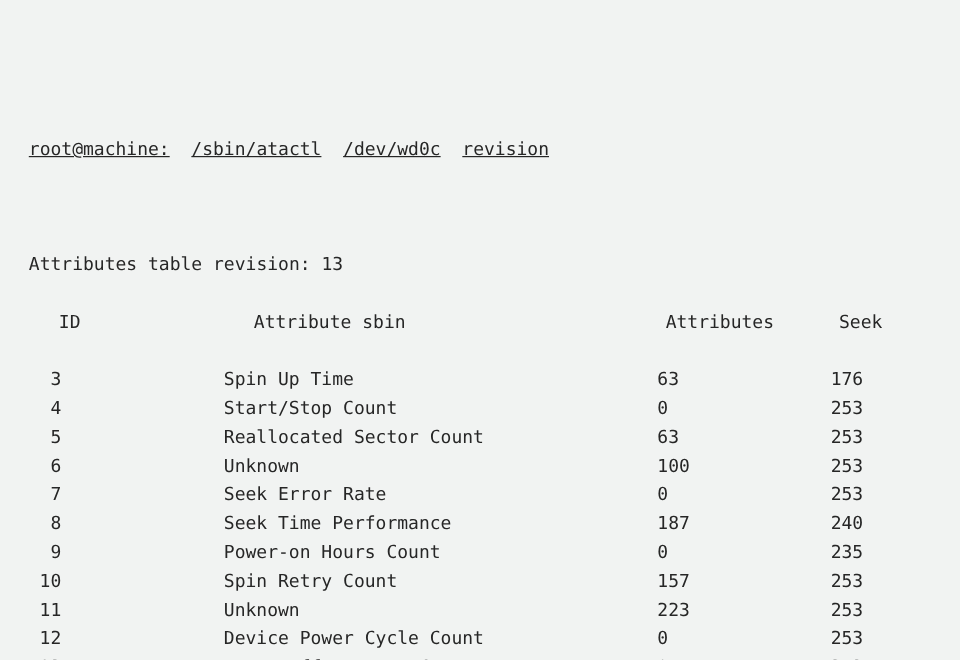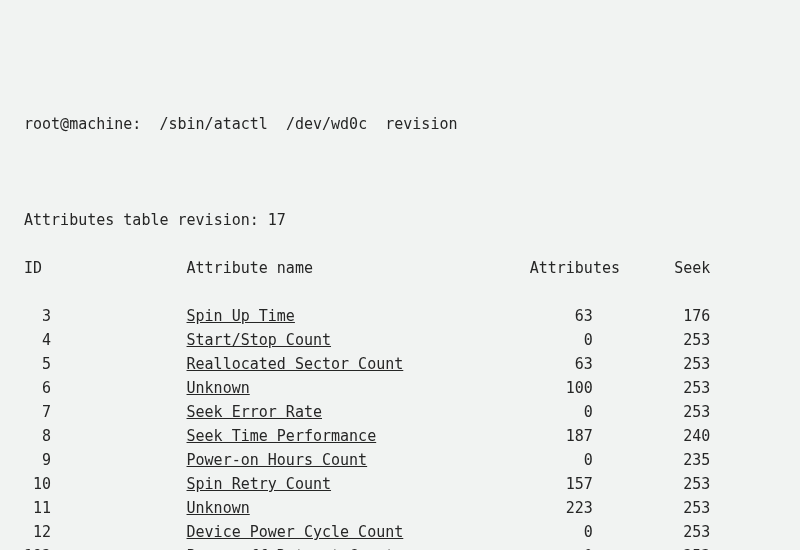--- a/index.html
+++ b/index.html
@@ -8,40 +8,40 @@
       background: #f1f3f2;
       font-family: "DejaVu Sans Mono", "Liberation Mono", Consolas, monospace;
       font-size: 15px;
       line-height: 24px;
       color: #262626;
       white-space: pre;
     }
     .row {
       display: block;
     }
-    .cmd-part { display: inline; }
+    .cmd-part { display: inline; text-decoration: underline; }
     .id-col { display: inline-block; width: 3ch; text-align: right; }
     .gap1 { display: inline-block; width: 15ch; }
-    .name-col { display: inline-block; width: 40ch; text-decoration: underline; }
-    .thr-col { display: inline-block; width: 5ch; text-align: right; }
+    .name-col { display: inline-block; width: 40ch; }
+    .thr-col { display: inline-block; width: 5ch; }
     .gap2 { display: inline-block; width: 10ch; }
-    .val-col { display: inline-block; width: 5ch; text-align: left; }
-    .hdr-id { display: inline-block; width: 3ch; }
+    .val-col { display: inline-block; width: 5ch; text-align: center; }
+    .hdr-id { display: inline-block; width: 3ch; margin-left: 25px; }
     .hdr-gap1 { display: inline-block; width: 15ch; }
     .hdr-name { display: inline-block; width: 38ch; }
     .hdr-thr { display: inline-block; width: 9ch; }
     .hdr-gap2 { display: inline-block; width: 7ch; }
     .hdr-val { display: inline-block; width: 5ch; }
     #rows { display: block; }
   </style>
 </head>
 <body>
 
 
 
 <span class="row"><span class="cmd-part">root@machine:</span>  <span class="cmd-part">/sbin/atactl</span>  <span class="cmd-part">/dev/wd0c</span>  <span class="cmd-part">revision</span></span>
 <span class="row"> </span>
-<span class="row">Attributes table revision: 17</span>
-<span class="row"><span class="hdr-id">ID</span><span class="hdr-gap1"></span><span class="hdr-name">Attribute name</span><span class="hdr-thr">Attributes</span><span class="hdr-gap2"></span><span class="hdr-val">Seek</span></span>
+<span class="row">Attributes table revision: 13</span>
+<span class="row"><span class="hdr-id">ID</span><span class="hdr-gap1"></span><span class="hdr-name">Attribute sbin</span><span class="hdr-thr">Attributes</span><span class="hdr-gap2"></span><span class="hdr-val">Seek</span></span>
 <span id="rows"><span class="row"><span class="id-col">3</span><span class="gap1"></span><span class="name-col">Spin Up Time</span><span class="thr-col">63</span><span class="gap2"></span><span class="val-col">176</span></span><span class="row"><span class="id-col">4</span><span class="gap1"></span><span class="name-col">Start/Stop Count</span><span class="thr-col">0</span><span class="gap2"></span><span class="val-col">253</span></span><span class="row"><span class="id-col">5</span><span class="gap1"></span><span class="name-col">Reallocated Sector Count</span><span class="thr-col">63</span><span class="gap2"></span><span class="val-col">253</span></span><span class="row"><span class="id-col">6</span><span class="gap1"></span><span class="name-col">Unknown</span><span class="thr-col">100</span><span class="gap2"></span><span class="val-col">253</span></span><span class="row"><span class="id-col">7</span><span class="gap1"></span><span class="name-col">Seek Error Rate</span><span class="thr-col">0</span><span class="gap2"></span><span class="val-col">253</span></span><span class="row"><span class="id-col">8</span><span class="gap1"></span><span class="name-col">Seek Time Performance</span><span class="thr-col">187</span><span class="gap2"></span><span class="val-col">240</span></span><span class="row"><span class="id-col">9</span><span class="gap1"></span><span class="name-col">Power-on Hours Count</span><span class="thr-col">0</span><span class="gap2"></span><span class="val-col">235</span></span><span class="row"><span class="id-col">10</span><span class="gap1"></span><span class="name-col">Spin Retry Count</span><span class="thr-col">157</span><span class="gap2"></span><span class="val-col">253</span></span><span class="row"><span class="id-col">11</span><span class="gap1"></span><span class="name-col">Unknown</span><span class="thr-col">223</span><span class="gap2"></span><span class="val-col">253</span></span><span class="row"><span class="id-col">12</span><span class="gap1"></span><span class="name-col">Device Power Cycle Count</span><span class="thr-col">0</span><span class="gap2"></span><span class="val-col">253</span></span><span class="row"><span class="id-col">192</span><span class="gap1"></span><span class="name-col">Power-off Retract Count</span><span class="thr-col">0</span><span class="gap2"></span><span class="val-col">253</span></span></span>
 
 
 
 
 </body></html>

